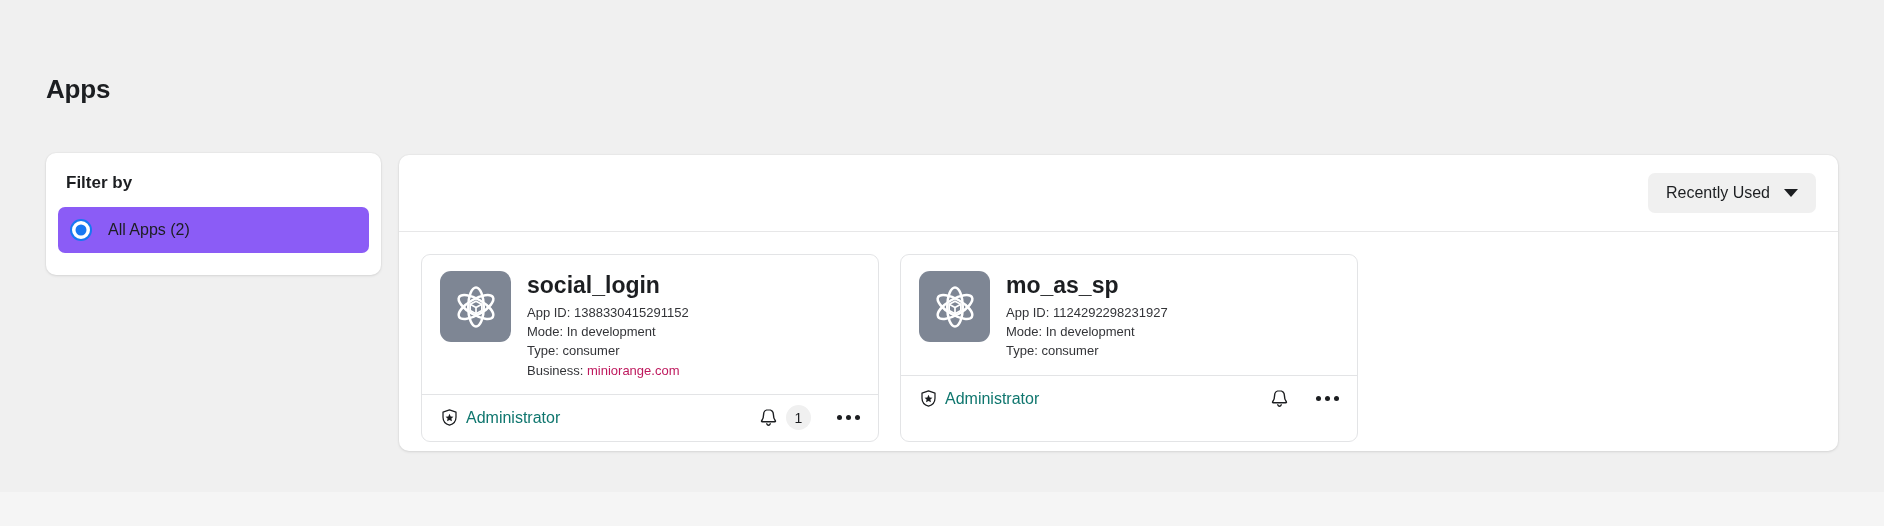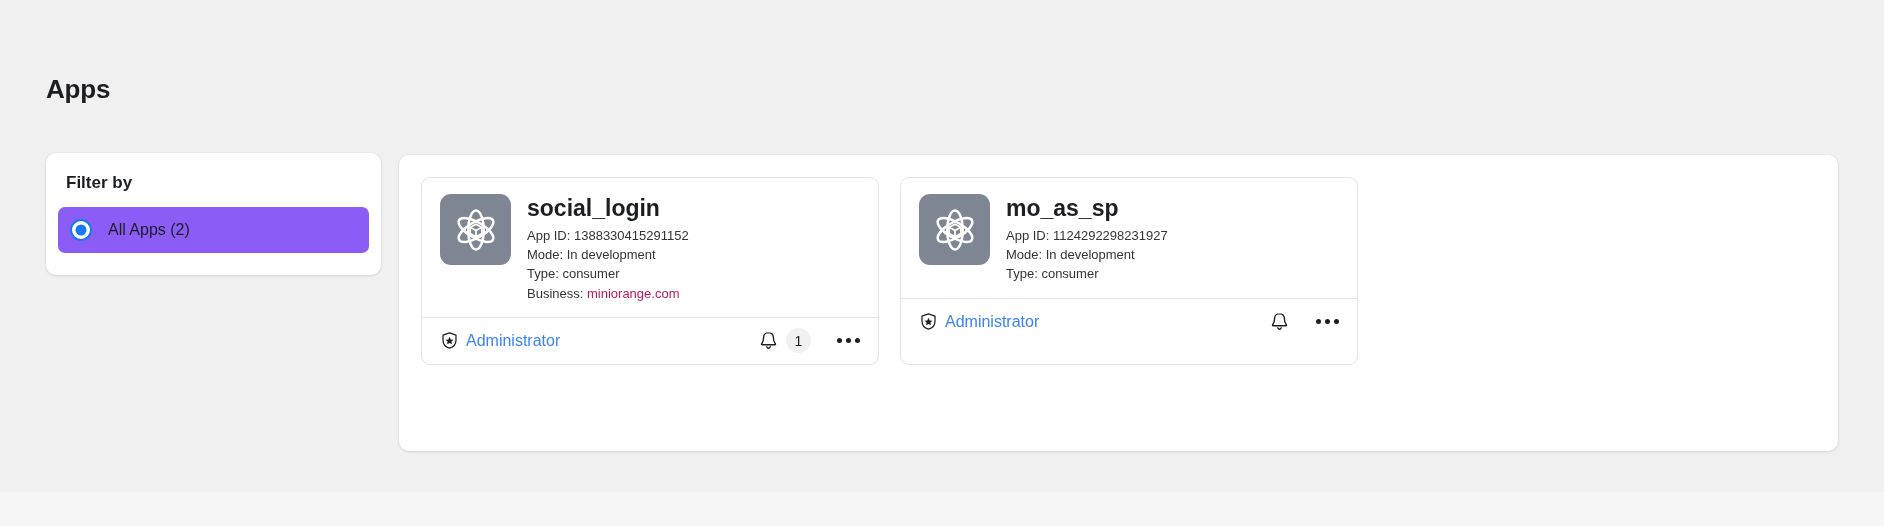--- a/index.html
+++ b/index.html
@@ -264,21 +264,21 @@
     display: flex;
     align-items: center;
     padding: 0 18px;
     box-sizing: border-box;
   }
   .role {
     display: flex;
     align-items: center;
     gap: 7px;
     font-size: 16px;
-    color: #3b82f6;
+    color: #0f766e;
   }
   .footer-right {
     margin-left: auto;
     display: flex;
     align-items: center;
     gap: 26px;
   }
   .bell-wrap {
     display: flex;
     align-items: center;
@@ -330,20 +330,26 @@
 
     <div class="filter-item selected">
       <span class="radio"></span>
       <span class="filter-label">All Apps (2)</span>
     </div>
 
   </div>
 
   <div class="main-panel">
 
+    <div class="toolbar">
+      <button class="sort-pill">
+        <span>Recently Used</span>
+        <span class="caret"></span>
+      </button>
+    </div>
 
     <div class="cards">
 
       <div class="app-card">
         <div class="card-body">
           <div class="app-icon">
             <svg width="50" height="50" viewBox="0 0 64 64">
               <g fill="none" stroke="#ffffff" stroke-width="3.2">
                 <ellipse cx="32" cy="32" rx="10" ry="25"></ellipse>
                 <ellipse cx="32" cy="32" rx="10" ry="25" transform="rotate(60 32 32)"></ellipse>

